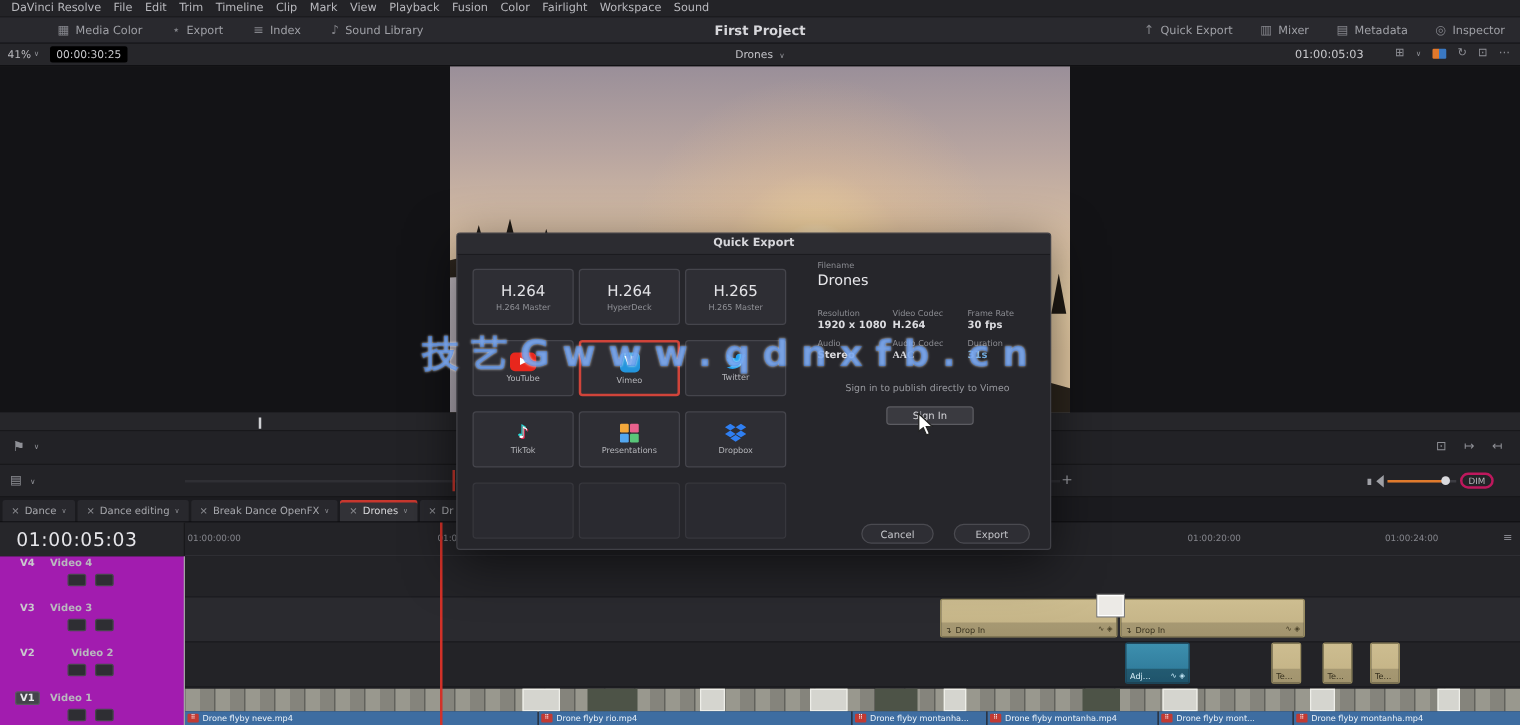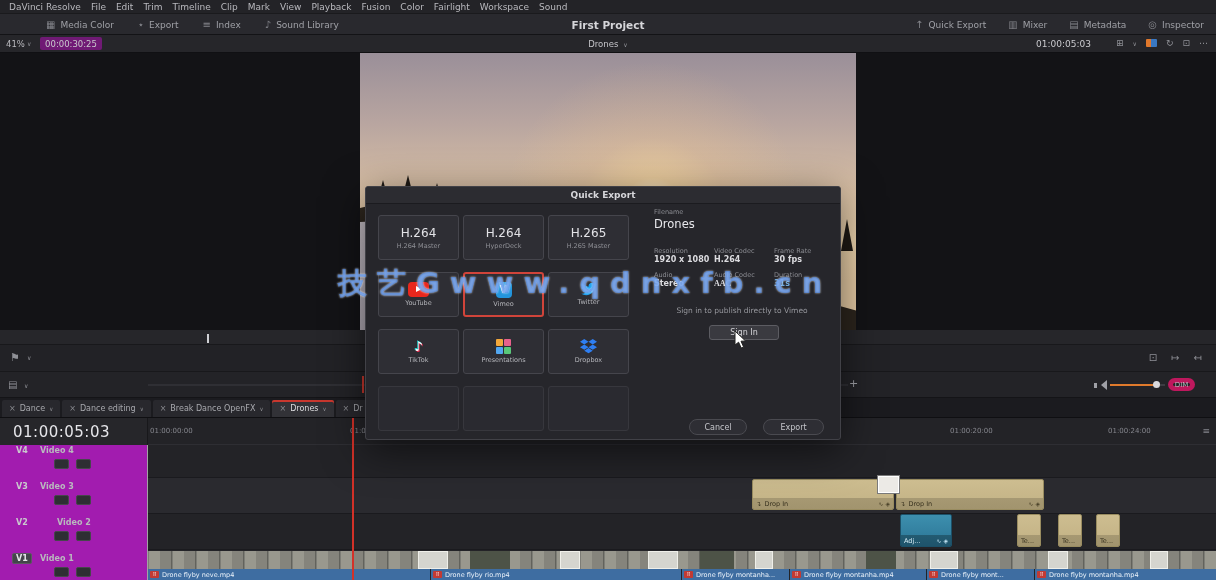--- a/index.html
+++ b/index.html
@@ -21,21 +21,21 @@
   .titem{display:flex;align-items:center;gap:5px;font-size:9px;color:#9fa0a6;}
   .titem .ic{font-size:10px;color:#84858b;}
   .ttitle{position:absolute;left:0;right:0;top:0;height:21px;display:flex;align-items:center;
           justify-content:center;font-size:10.5px;font-weight:bold;color:#d6d6da;pointer-events:none;}
 
   
   .viewerbar{position:absolute;left:0;top:35px;width:100%;height:18px;background:#26262a;
              border-bottom:1px solid #101013;font-size:8.5px;color:#b9b9be;}
   .vz{position:absolute;left:6px;top:4px;}
   .vch1{position:absolute;left:27px;top:5px;font-size:6px;color:#8f9096;}
-  .vtcbox{position:absolute;left:40px;top:2px;width:62px;height:13px;background:#701a75;border-radius:2px;
+  .vtcbox{position:absolute;left:40px;top:2px;width:62px;height:13px;background:#000000;border-radius:2px;
           display:flex;align-items:center;justify-content:center;color:#c9c9cd;}
   .vclip{position:absolute;left:0;right:0;top:4px;display:flex;justify-content:center;gap:5px;color:#c4c4c9;}
   .vclip .ch{font-size:6px;color:#8f9096;margin-top:2px;}
   .vtc2{position:absolute;left:1036px;top:4px;font-size:9px;color:#c9c9cd;}
   .vicons{position:absolute;right:8px;top:3px;display:flex;align-items:center;gap:9px;
           font-size:9px;color:#8f9096;}
   .swatch{width:11px;height:8px;border-radius:1px;background:linear-gradient(90deg,#e0782c 50%,#3a78c2 50%);}
 
   
   .viewer{position:absolute;left:0;top:53px;width:100%;height:277px;background:#131316;}
@@ -63,21 +63,21 @@
   .toolsch{position:absolute;left:24px;top:10px;font-size:6px;}
   .strack{position:absolute;left:148px;top:12px;width:700px;height:2px;background:#2f2f34;}
   .stick{position:absolute;left:362px;top:4px;width:2px;height:17px;background:#c6362c;}
   .plus{position:absolute;left:849px;top:5px;font-size:11px;color:#9fa0a6;}
   .spk{position:absolute;left:1094px;top:8px;width:12px;height:10px;}
   .spk-box{position:absolute;left:0;top:3px;width:3px;height:5px;background:#9fa0a6;}
   .spk-tri{position:absolute;left:2px;top:0;width:0;height:0;border:5px solid transparent;border-right:6px solid #9fa0a6;}
   .vtrack{position:absolute;left:1110px;top:12px;width:55px;height:2px;background:#3c3c42;}
   .vfill{position:absolute;left:1110px;top:12px;width:46px;height:2px;background:#e07a2c;}
   .vknob{position:absolute;left:1153px;top:9px;width:7px;height:7px;border-radius:50%;background:#d9d9dd;}
-  .dim{position:absolute;left:1168px;top:6px;width:27px;height:13px;border:5px solid #be185d;border-radius:7px;
+  .dim{position:absolute;left:1168px;top:6px;width:27px;height:13px;border:2px solid #be185d;border-radius:7px;
        font-size:7px;color:#b9b9be;display:flex;align-items:center;justify-content:center;}
 
   
   .tabsrow{position:absolute;left:0;top:398px;width:100%;height:20px;background:#1b1b1f;
            border-bottom:1px solid #0f0f12;display:flex;align-items:flex-end;gap:2px;padding-left:2px;}
   .tab{height:17px;background:#28282d;border-radius:2px 2px 0 0;display:flex;align-items:center;gap:4px;
        padding:0 7px;font-size:8px;color:#a7a8ad;white-space:nowrap;}
   .tab .tx{font-size:8px;color:#8a8b90;}
   .tab .tc{font-size:5.5px;color:#8a8b90;}
   .tab.active{background:#323237;color:#dadadd;box-shadow:inset 0 2px 0 #c8372e;}

